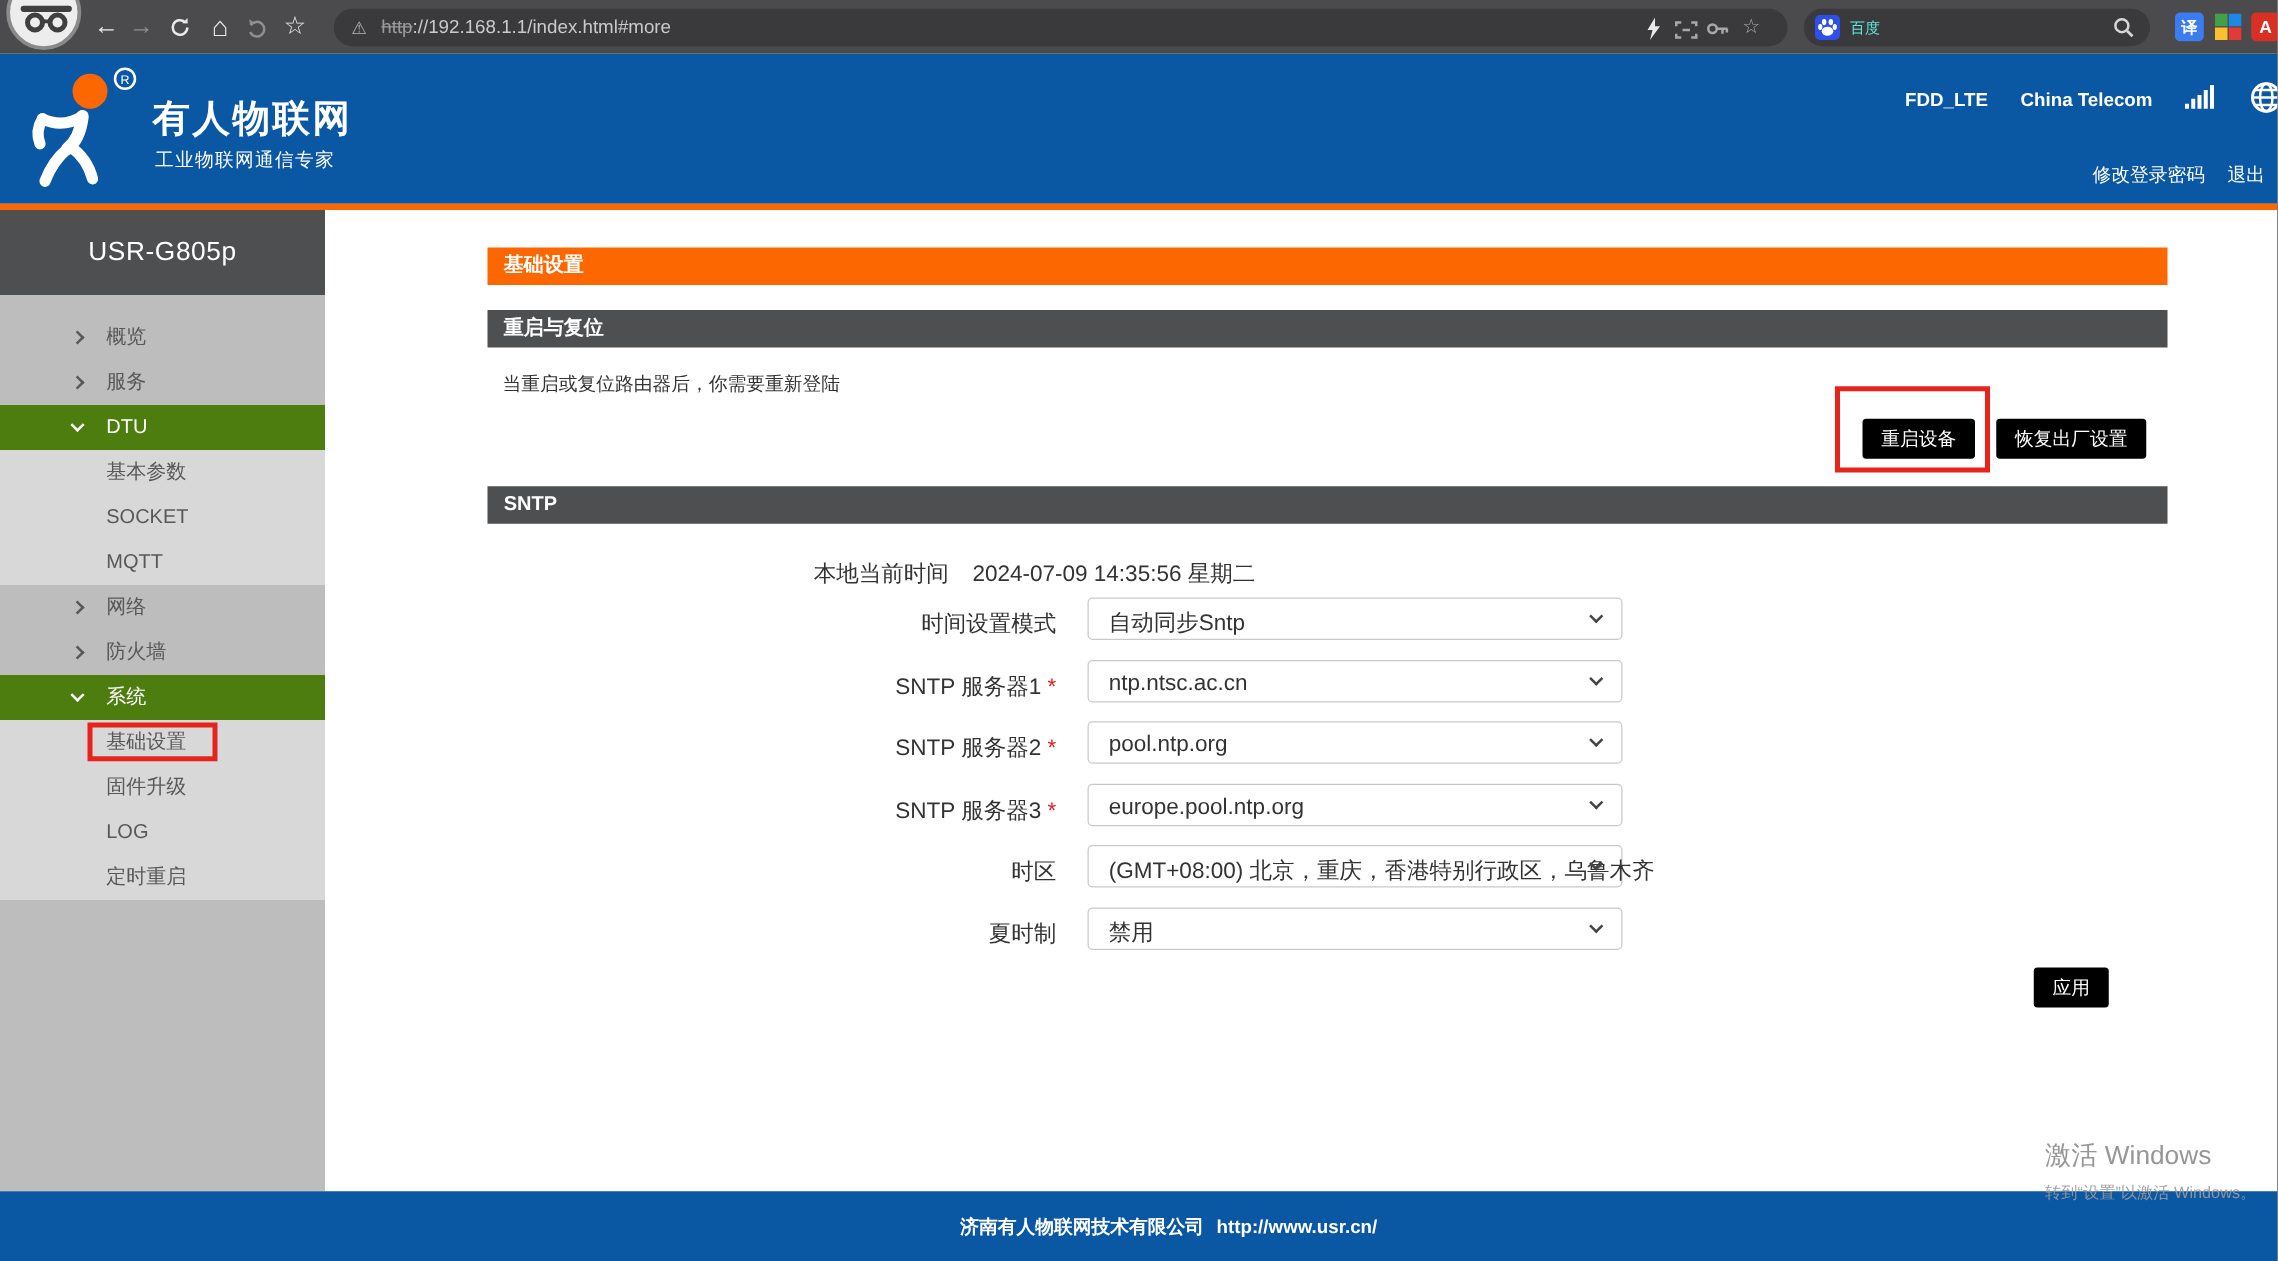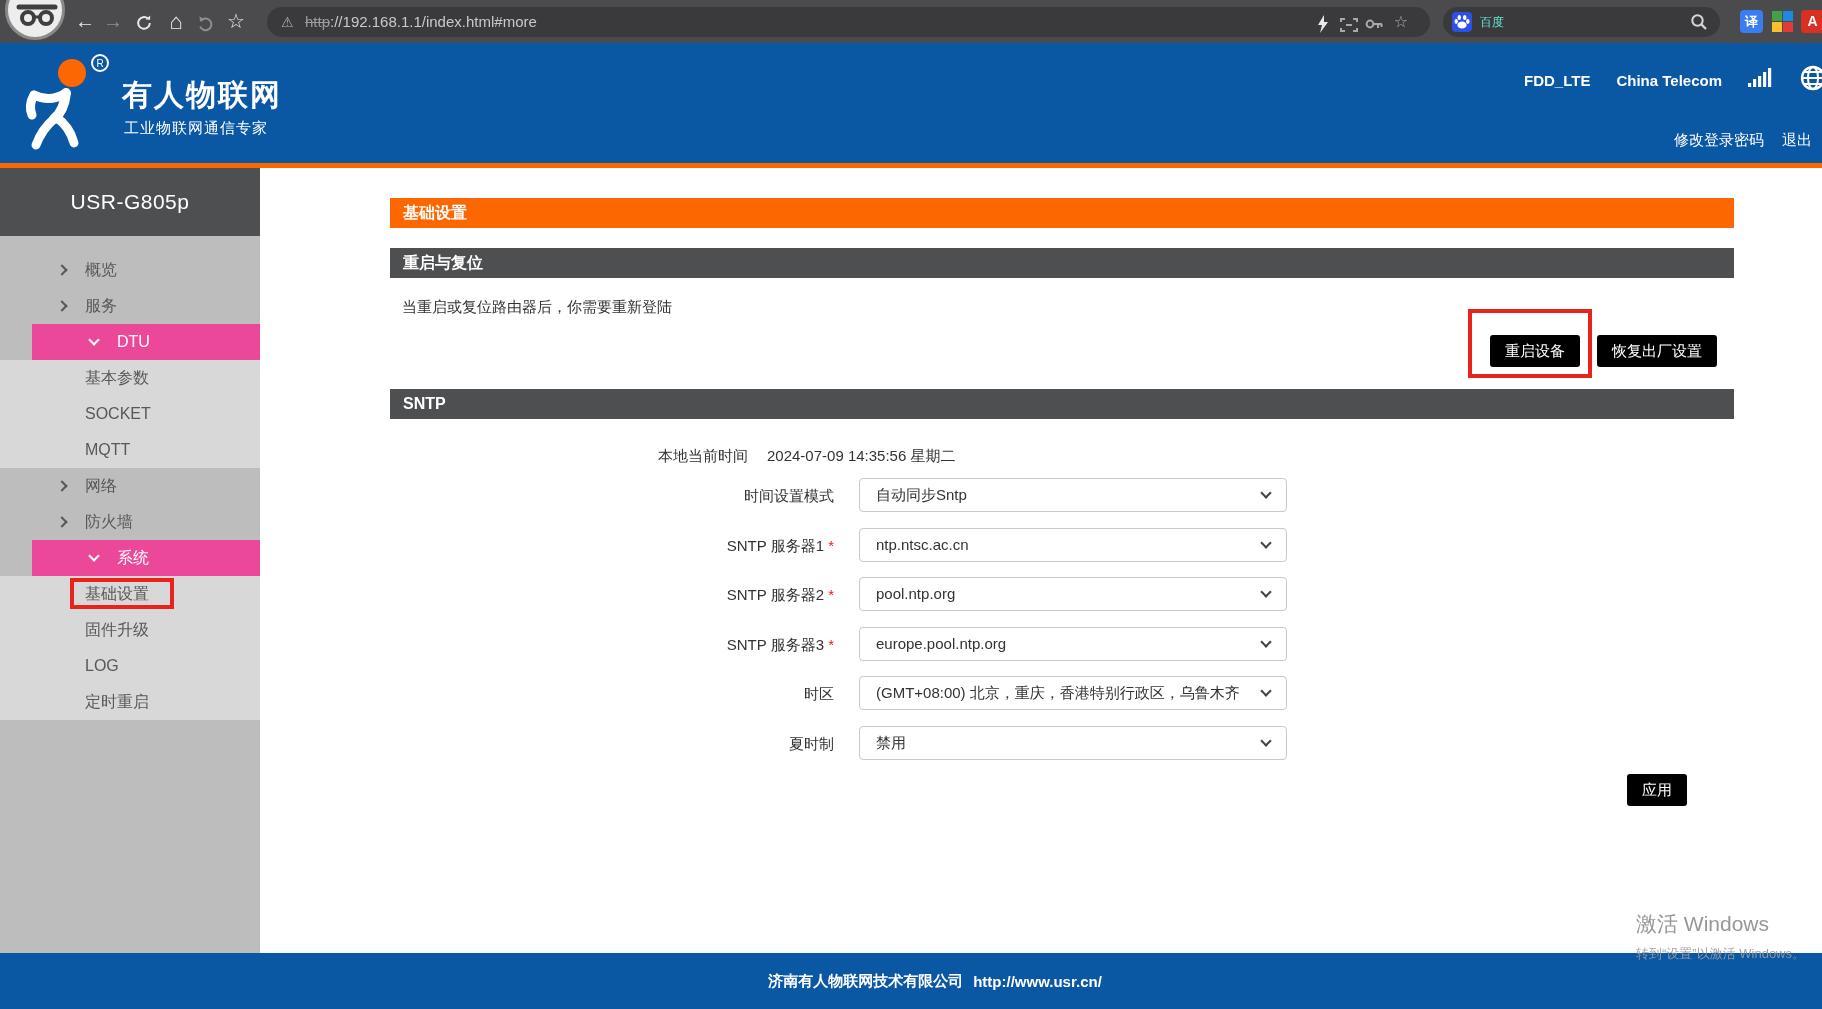--- a/index.html
+++ b/index.html
@@ -46,21 +46,21 @@
   .links-row span { cursor:pointer; }
   .orangeline { position:absolute; left:0; top:163px; width:100%; height:5px; background:#fd6702; }
 
   
   .sidebar { position:absolute; left:0; top:168px; width:260px; height:785px; background:#bdbdbd; }
   .devtitle { height:68px; line-height:68px; text-align:center; background:#4e4f51; color:#fff;
               font-size:21px; letter-spacing:0.5px; }
   #sidebar-menu { padding-top:16px; }
   .mrow { position:relative; height:36px; line-height:36px; font-size:16px; color:#585858; cursor:pointer; }
   .mgroup { background:#bdbdbd;text-align:center; }
-  .mgroup.open { background:#ec4899; color:#fff;margin-left:32px; }
+  .mgroup.open { background:#4d7c0f; color:#fff; }
   .msub { background:#d8d8d8; }
   .mlabel { position:absolute; left:85px; }
   .chev { display:inline-block; width:8px; height:8px; border-right:2px solid; border-bottom:2px solid; }
   .mrow .chev { position:absolute; left:58px; top:14px; }
   .mrow .chev.right { transform:rotate(-45deg); }
   .mrow .chev.down { transform:rotate(45deg); top:12px; }
   .sel-annotation { position:absolute; left:70px; top:2px; width:104px; height:31px;
                     border:4px solid #e8231b; pointer-events:none; }
 
   
@@ -69,21 +69,21 @@
          font-weight:bold; font-size:16px; padding-left:13px; }
   .bar.orange { top:0; background:#fd6702; }
   .bar.dark1 { top:50px; background:#4e4f51; }
   .bar.sntp { top:191px; background:#4e4f51; }
   .note { position:absolute; top:100px; left:12px; font-size:15px; color:#333; }
   .btnrow { position:absolute; top:137px; right:17px; display:flex; gap:17px; }
   .bluebtn { height:32px; padding:0 15px; background:#000000; color:#fff; border:none; border-radius:3px;
              font-size:15px; font-family:inherit; cursor:pointer; }
   .reboot-annotation { position:absolute; left:1078px; top:111px; width:124px; height:69px;
                        border:4px solid #e8231b; pointer-events:none; }
-  .frow { position:absolute; left:4px; width:100%; height:36px; font-size:15px; color:#333; }
+  .frow { position:absolute; left:15px; width:100%; height:36px; font-size:18px; color:#333; }
   .flabel { position:absolute; left:0; width:440px; top:9px; text-align:right; }
   .flabel.narrow { width:354px; }
   .req { color:#e02020; }
   .ftext { position:absolute; left:373px; top:9px; }
   .fselect { position:absolute; left:465px; top:0; width:428px; height:34px; background:#fff;
              border:1px solid #c9c9c9; border-radius:4px; cursor:pointer; }
   .fval { position:absolute; left:16px; top:7px; white-space:nowrap; }
   .fselect .chev { position:absolute; right:16px; top:10px; color:#444; transform:rotate(45deg); }
   .apply { position:absolute; top:576px; right:47px; }
 

